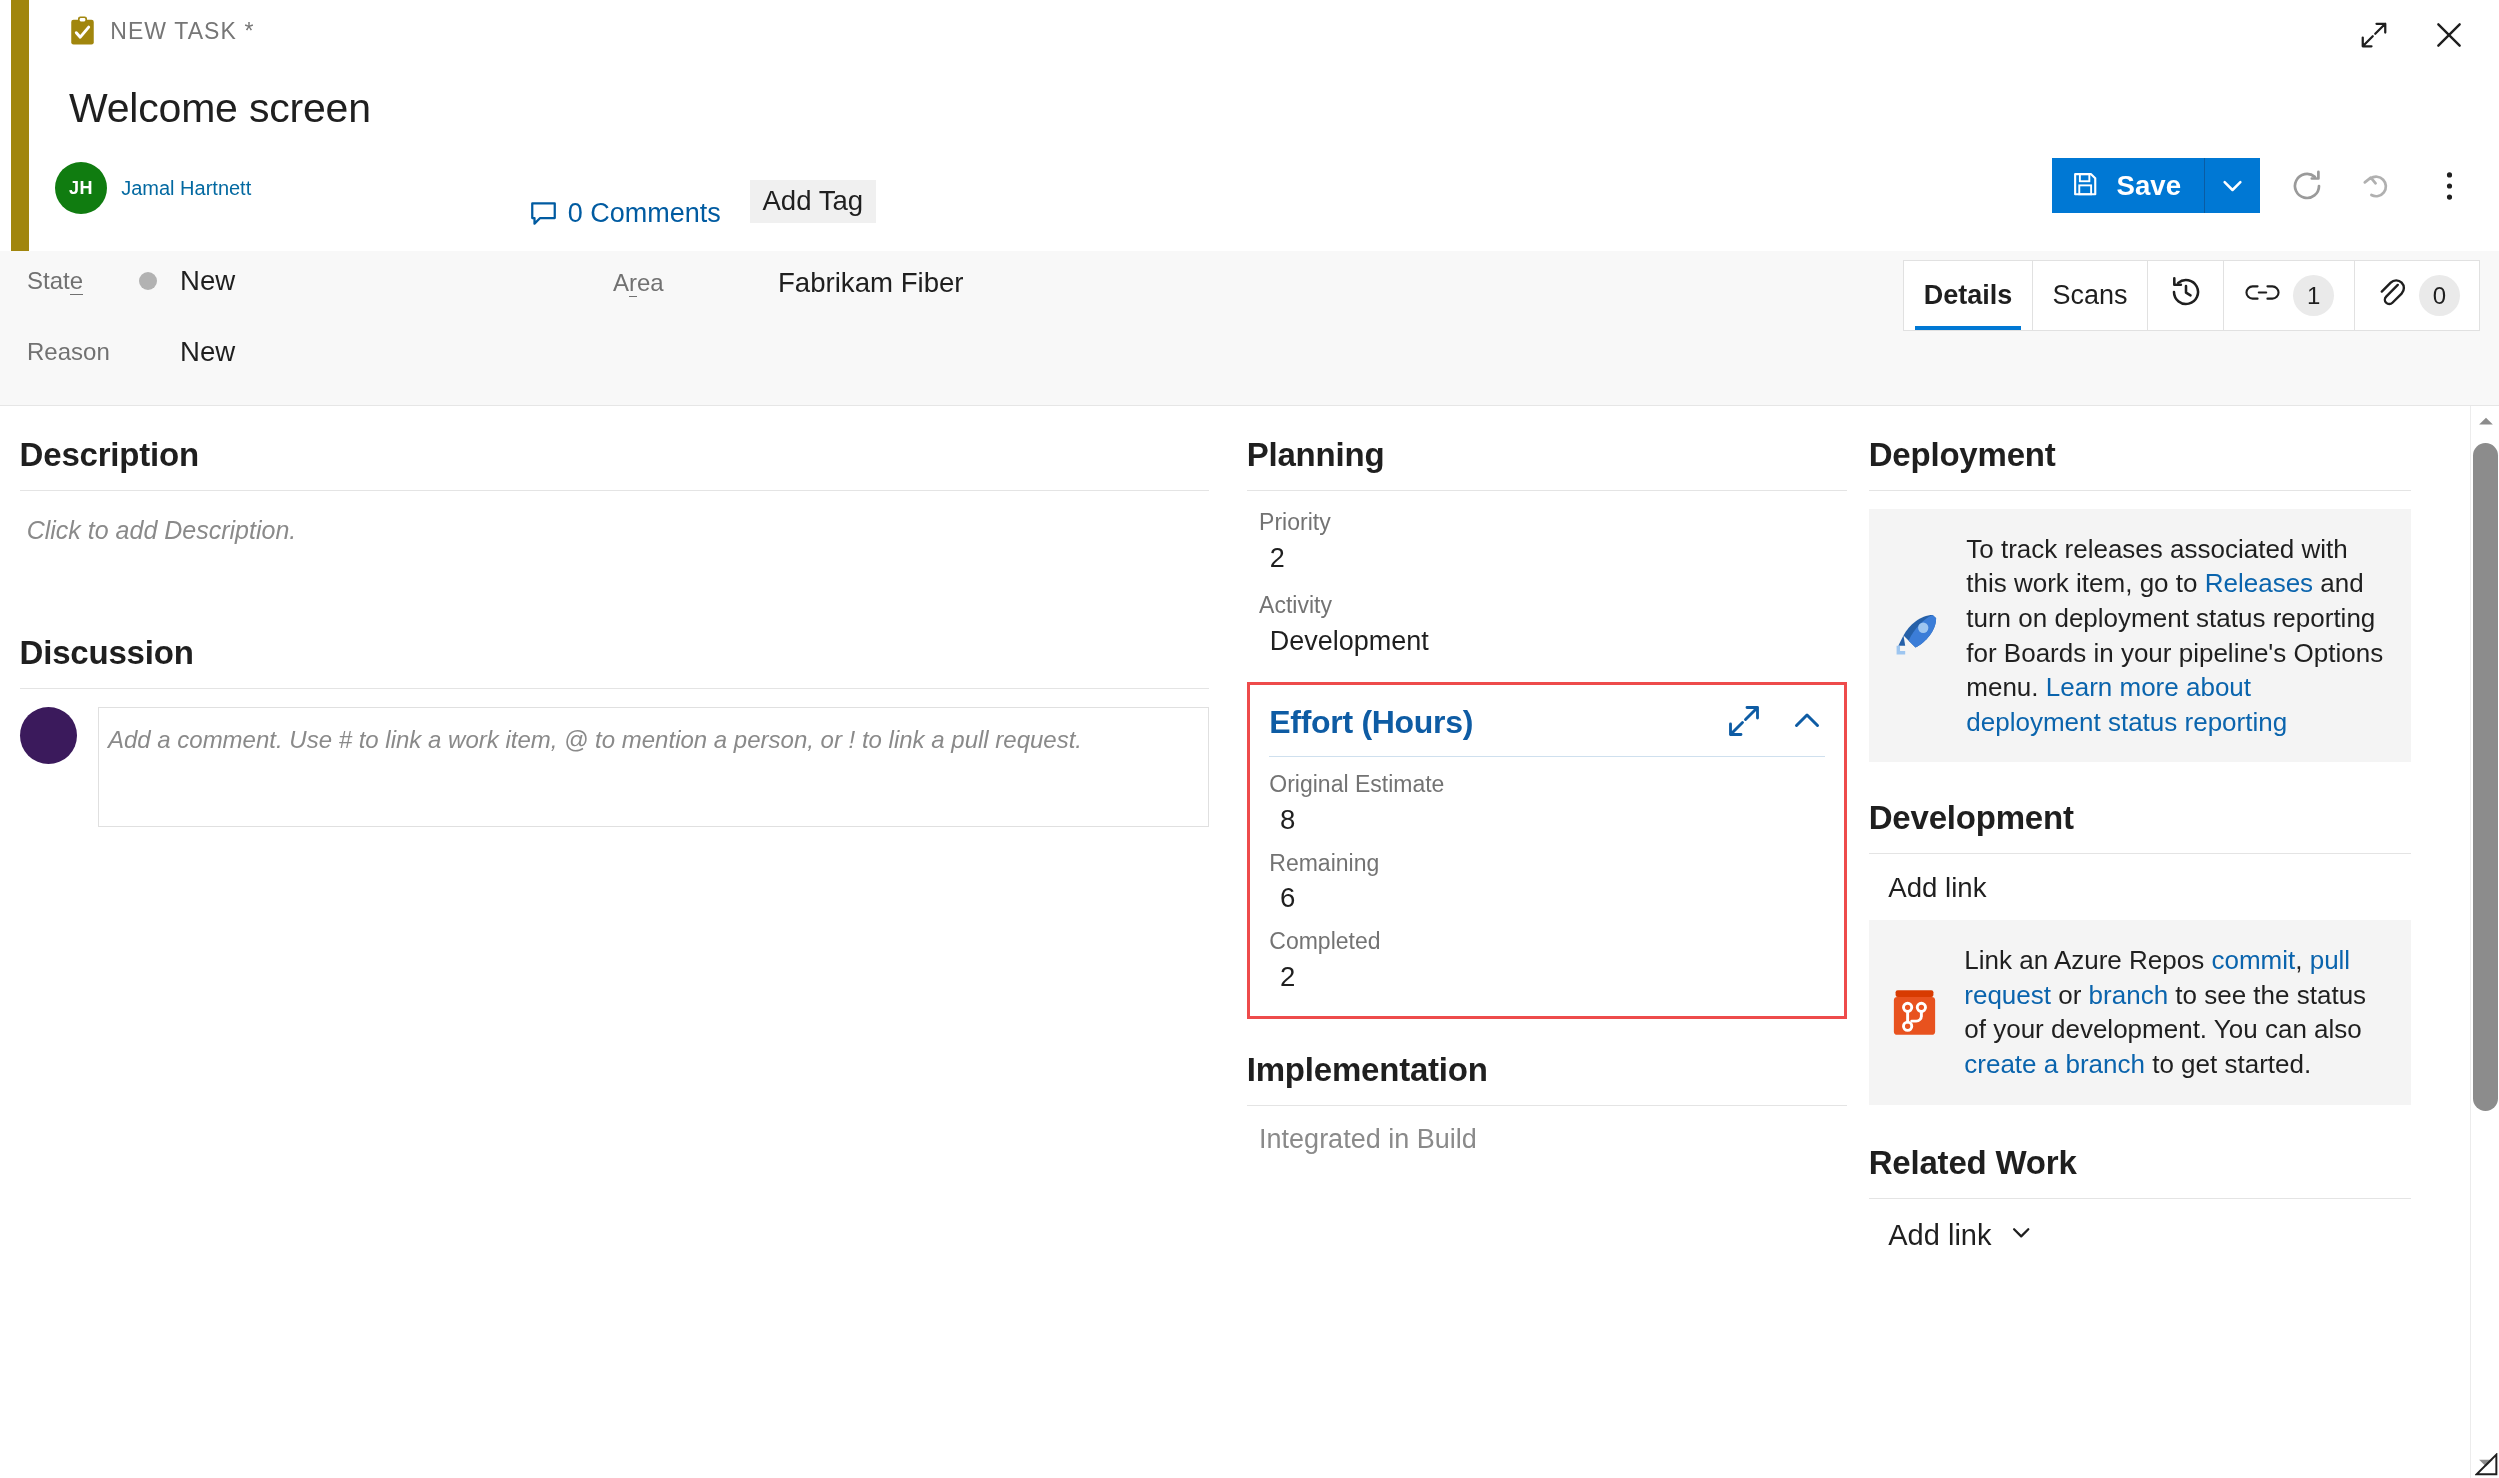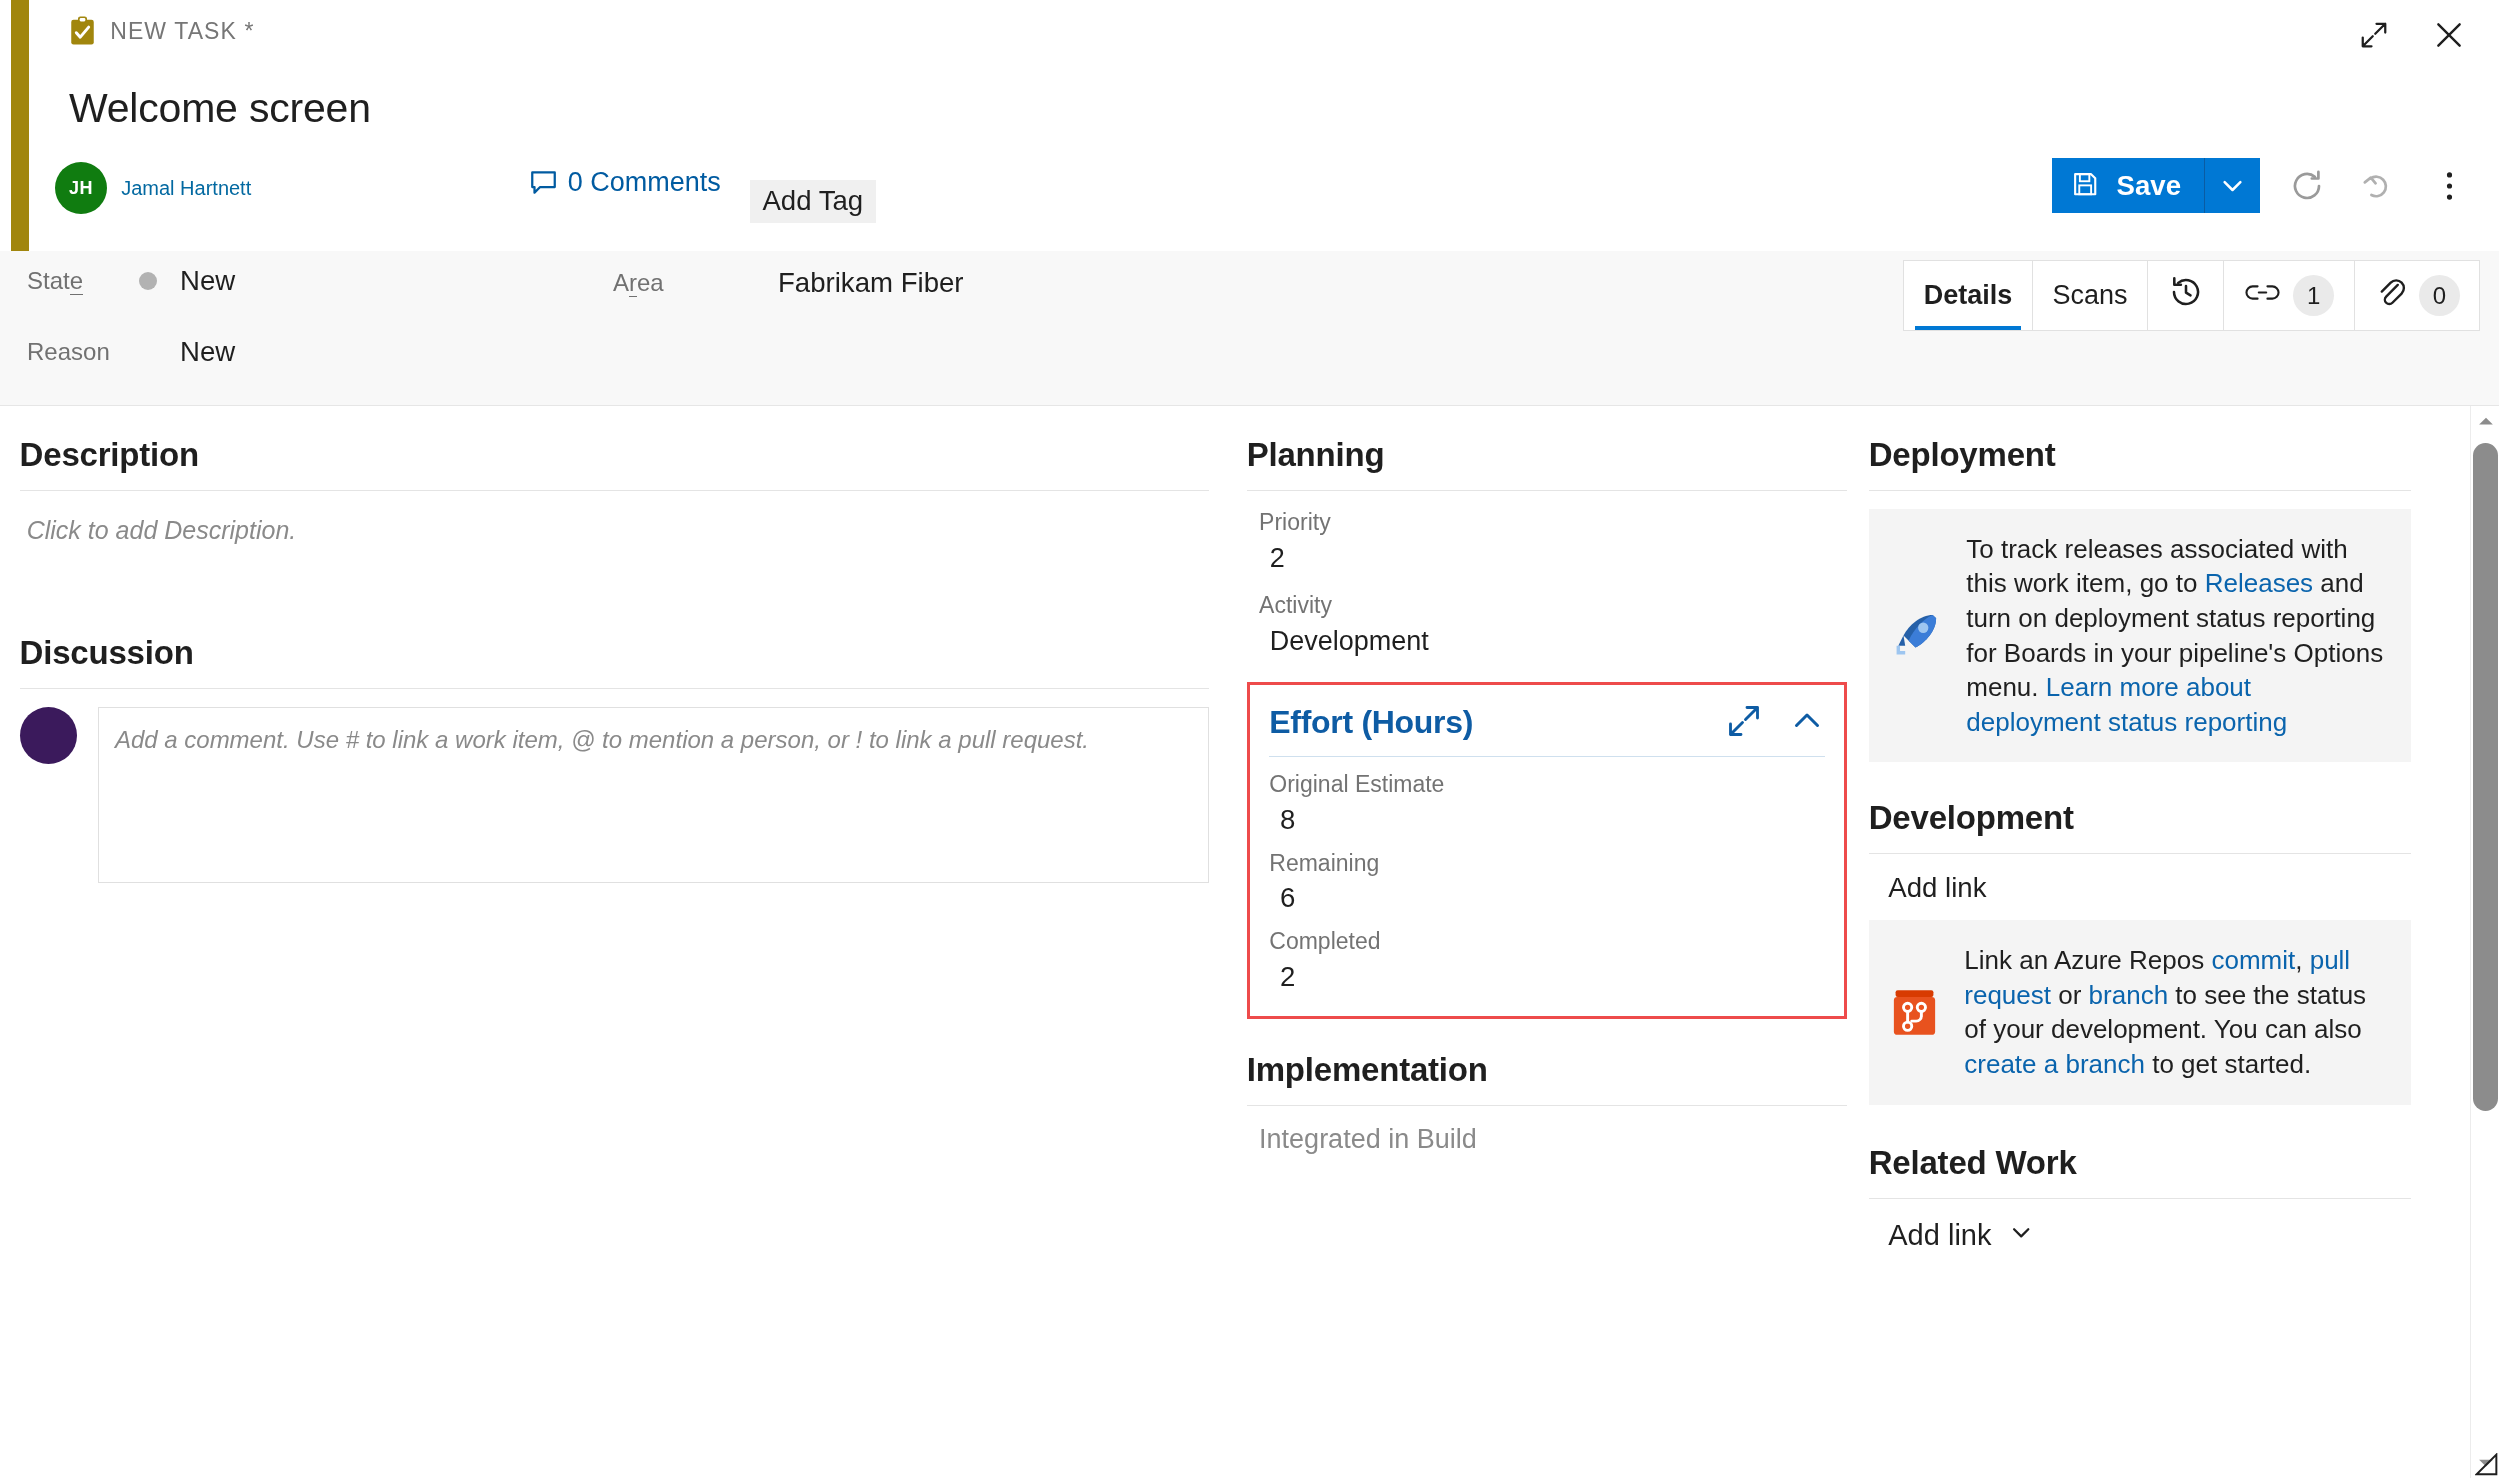--- a/index.html
+++ b/index.html
@@ -52,21 +52,21 @@
   .avatar-green {
     width: 52px; height: 52px; border-radius: 50%;
     background: #107c10;
     color: #ffffff; font-size: 18px; font-weight: 600;
     display: flex; align-items: center; justify-content: center;
     letter-spacing: 0.4px;
   }
   .identity-name { font-size: 20px; color: #0369a1; }
 
   .hdr-comments {
-    position: absolute; left: 530px; top: 167px;
+    position: absolute; left: 530px; top: 198px;
     display: flex; align-items: center; gap: 10.7px;
     color: #005ba1; font-size: 27px; cursor: pointer;
   }
   .comment-bubble-icon { width: 27px; height: 25px; display:block; }
   .hdr-addtag {
     position: absolute; left: 750px; top: 180px;
     padding: 5.3px 12.4px; background: #f0f0f0;
     font-size: 27.6px; color: #1f1f1f; cursor: pointer;
   }
 
@@ -166,23 +166,23 @@
     font-size: 25px; color: #8a8a8a; font-style: italic;
     padding: 7.1px 0 0 7.1px; cursor: text;
   }
 
   .discussion-row { display: flex; gap: 21.3px; margin-top: 12.4px; }
   .avatar-purple {
     width: 57px; height: 57px; border-radius: 50%;
     background: #3b1a5c; flex: 0 0 57px;
   }
   .comment-box {
-    flex: 1 1 auto; height: 176px;
+    flex: 1 1 auto; height: 120px;
     border: 0.9px solid #e0e0e0; background: #ffffff;
-    padding: 18px 16px; cursor: text;
+    padding: 18px 9px; cursor: text;
   }
   .comment-ph { font-size: 24px; color: #8a8a8a; font-style: italic; }
 
   
   .fieldlist { padding-left: 12.4px; }
   .fl-label { font-size: 23px; color: #737373; margin-top: 18px; }
   .fl-value { font-size: 27px; color: #1f1f1f; margin-top: 7.1px; padding-left: 10.7px; }
   .fl-value.muted { color: #8a8a8a; padding-left: 0; }
 
   

